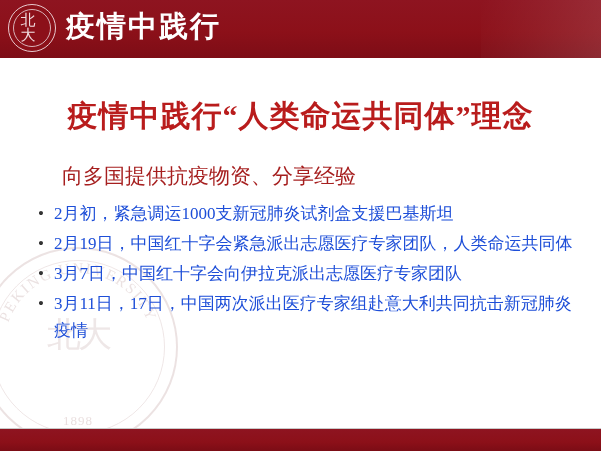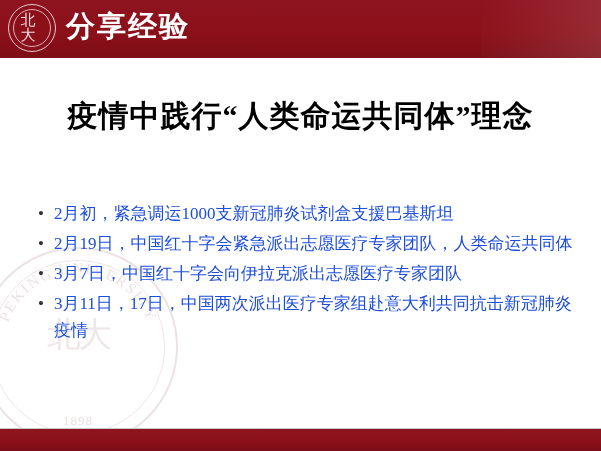--- a/index.html
+++ b/index.html
@@ -155,21 +155,21 @@
 
   
   .title {
     position: absolute;
     left: 0;
     top: 96px;
     width: 601px;
     text-align: center;
     font-size: 30px;
     font-weight: bold;
-    color: #000000;
+    color: #b91c1c;
     letter-spacing: 1px;
     font-family: "Liberation Serif", serif;
     white-space: nowrap;
   }
 
   
   .subtitle {
     position: absolute;
     left: 62px;
     top: 162px;
@@ -232,40 +232,41 @@
 <body>
 
 <div class="slide">
 
   <div class="header">
     <div class="header-accent"></div>
     <div class="header-inner">
       <div class="seal">
         <div class="seal-mark">北大</div>
       </div>
-      <div class="uni-name">分享经验</div>
+      <div class="uni-name">疫情中践行</div>
     </div>
   </div>
   <div class="header-bottom-line"></div>
 
   <div class="watermark">
     <svg class="wm-arc-top" viewBox="0 0 196 196">
       <defs>
         <path id="arcpath" d="M 24,98 A 74,74 0 0 1 172,98"></path>
       </defs>
       <text>
         <textPath href="#arcpath" startOffset="50%" text-anchor="middle">PEKING UNIVERSITY</textPath>
       </text>
     </svg>
     <div class="wm-center">北大</div>
     <div class="wm-year">1898</div>
   </div>
 
   <div class="title">疫情中践行“人类命运共同体”理念</div>
 
+  <div class="subtitle">向多国提供抗疫物资、分享经验</div>
 
   <div class="bullets">
     <div class="bullet">
       <div class="bullet-dot">•</div>
       <div class="bullet-text">2月初，紧急调运1000支新冠肺炎试剂盒支援巴基斯坦</div>
     </div>
     <div class="bullet">
       <div class="bullet-dot">•</div>
       <div class="bullet-text">2月19日，中国红十字会紧急派出志愿医疗专家团队，人类命运共同体</div>
     </div>

